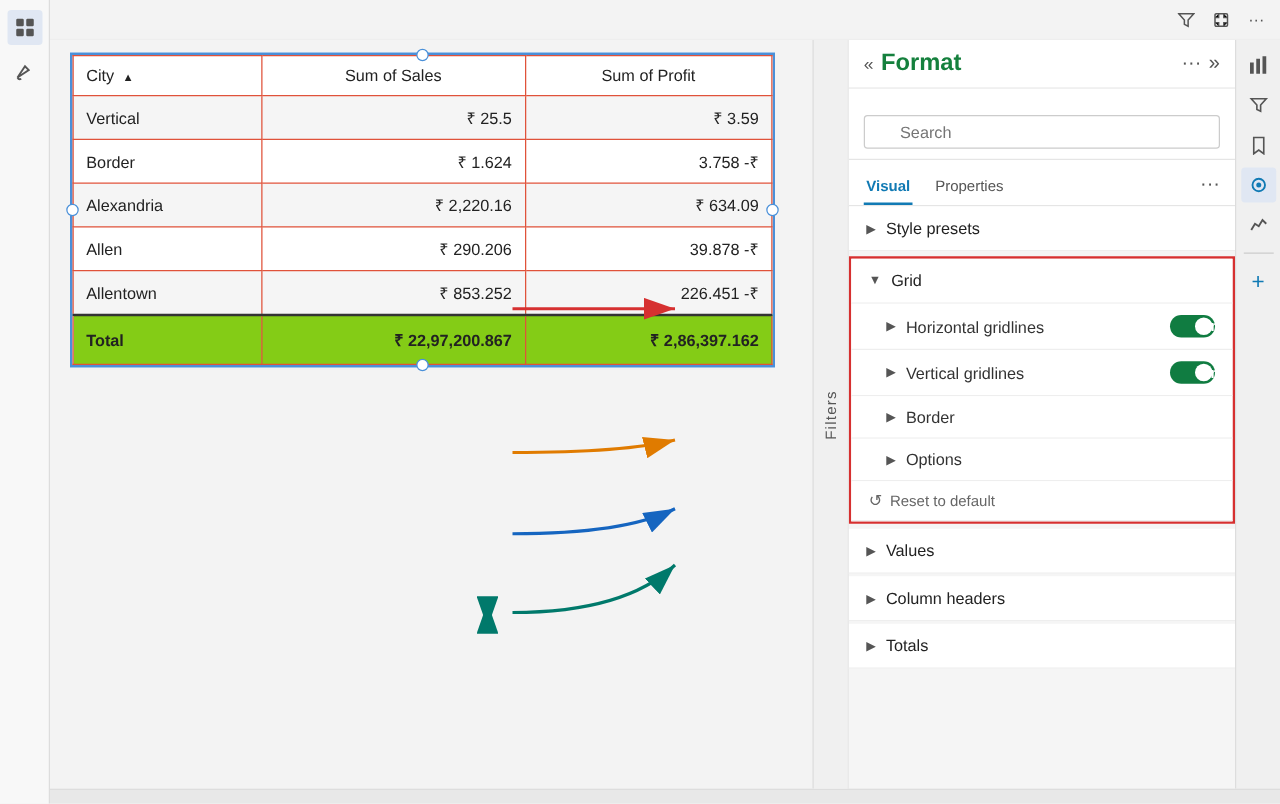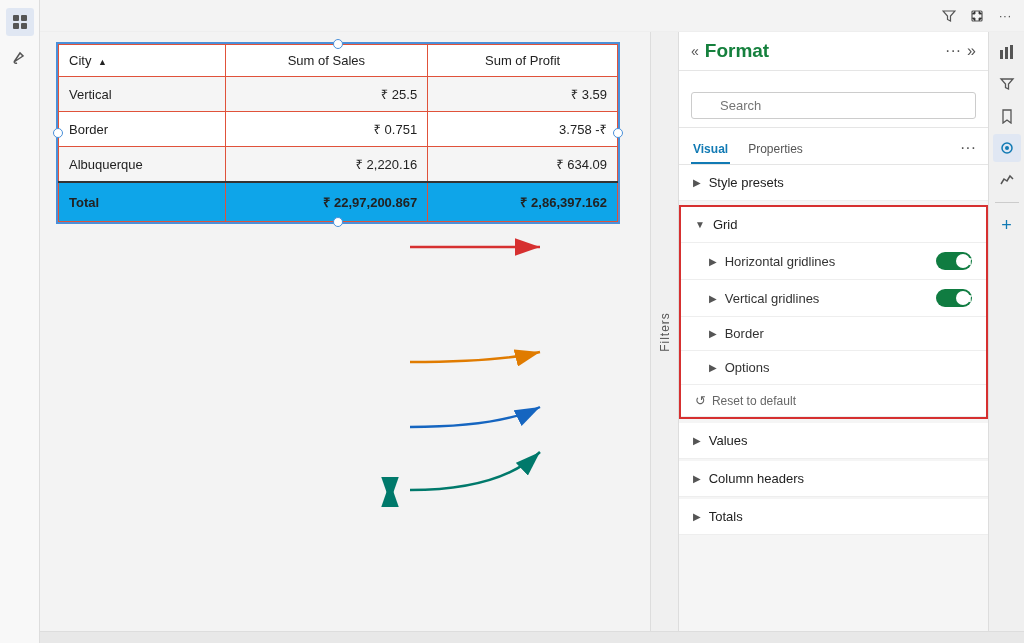--- a/index.html
+++ b/index.html
@@ -106,21 +106,21 @@
     }
 
     table.data-table tbody tr:nth-child(odd) {
       background: #f5f5f5;
     }
     table.data-table tbody tr:nth-child(even) {
       background: #fff;
     }
 
     table.data-table tfoot tr {
-      background: #0ea5e9;
+      background: #84cc16;
       border-top: 2px solid #333;
     }
     table.data-table tfoot td {
       border: 1px solid #e0523a;
       font-weight: 700;
       padding: 10px 10px;
     }
 
     
     .sort-arrow {
@@ -473,27 +473,37 @@
             </tr>
           </thead>
           <tbody id="table-body">
           <tr>
       <td>Vertical</td>
       <td class="numeric">₹ 25.5</td>
       <td class="numeric">₹ 3.59</td>
     </tr>
               <tr>
       <td>Border</td>
-      <td class="numeric">₹ 0.751</td>
+      <td class="numeric">₹ 1.624</td>
       <td class="numeric">3.758 -₹</td>
     </tr>
               <tr>
-      <td>Albuquerque</td>
+      <td>Alexandria</td>
       <td class="numeric">₹ 2,220.16</td>
       <td class="numeric">₹ 634.09</td>
+    </tr>
+              <tr>
+      <td>Allen</td>
+      <td class="numeric">₹ 290.206</td>
+      <td class="numeric">39.878 -₹</td>
+    </tr>
+              <tr>
+      <td>Allentown</td>
+      <td class="numeric">₹ 853.252</td>
+      <td class="numeric">226.451 -₹</td>
     </tr>
             </tbody>
           <tfoot>
             <tr>
               <td><strong>Total</strong></td>
               <td class="numeric"><strong>₹ 22,97,200.867</strong></td>
               <td class="numeric"><strong>₹ 2,86,397.162</strong></td>
             </tr>
           </tfoot>
         </table>

